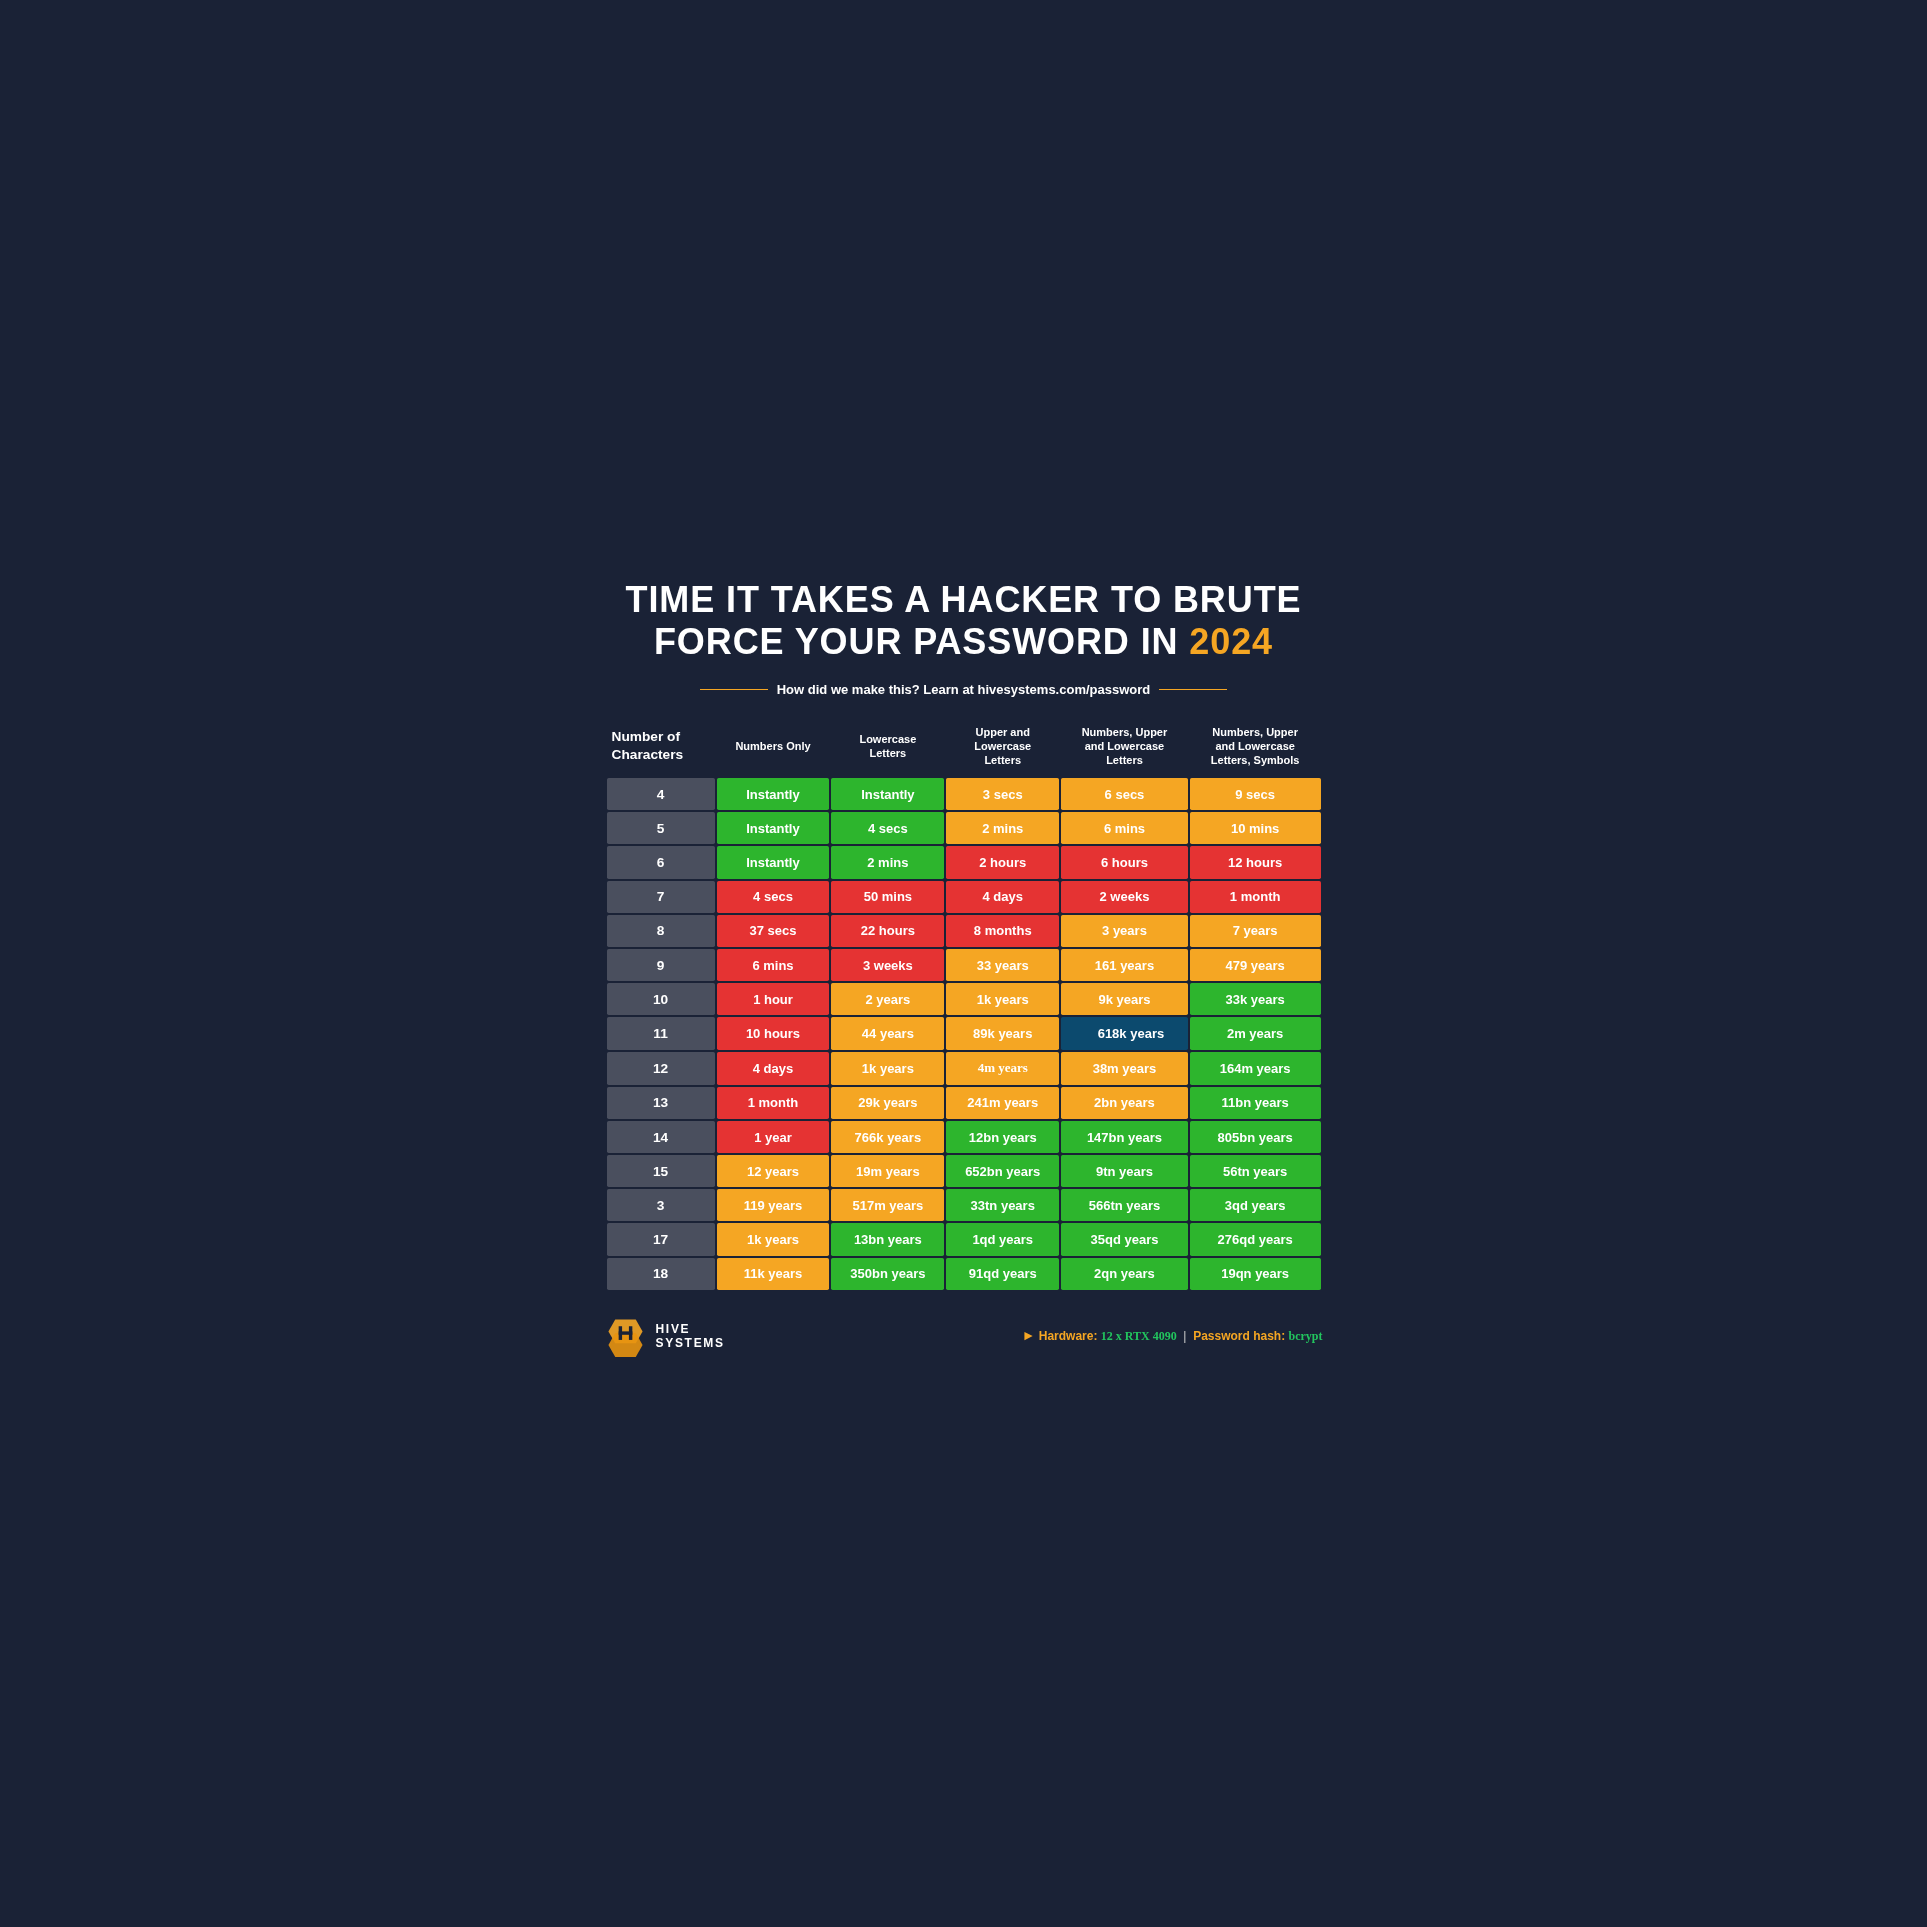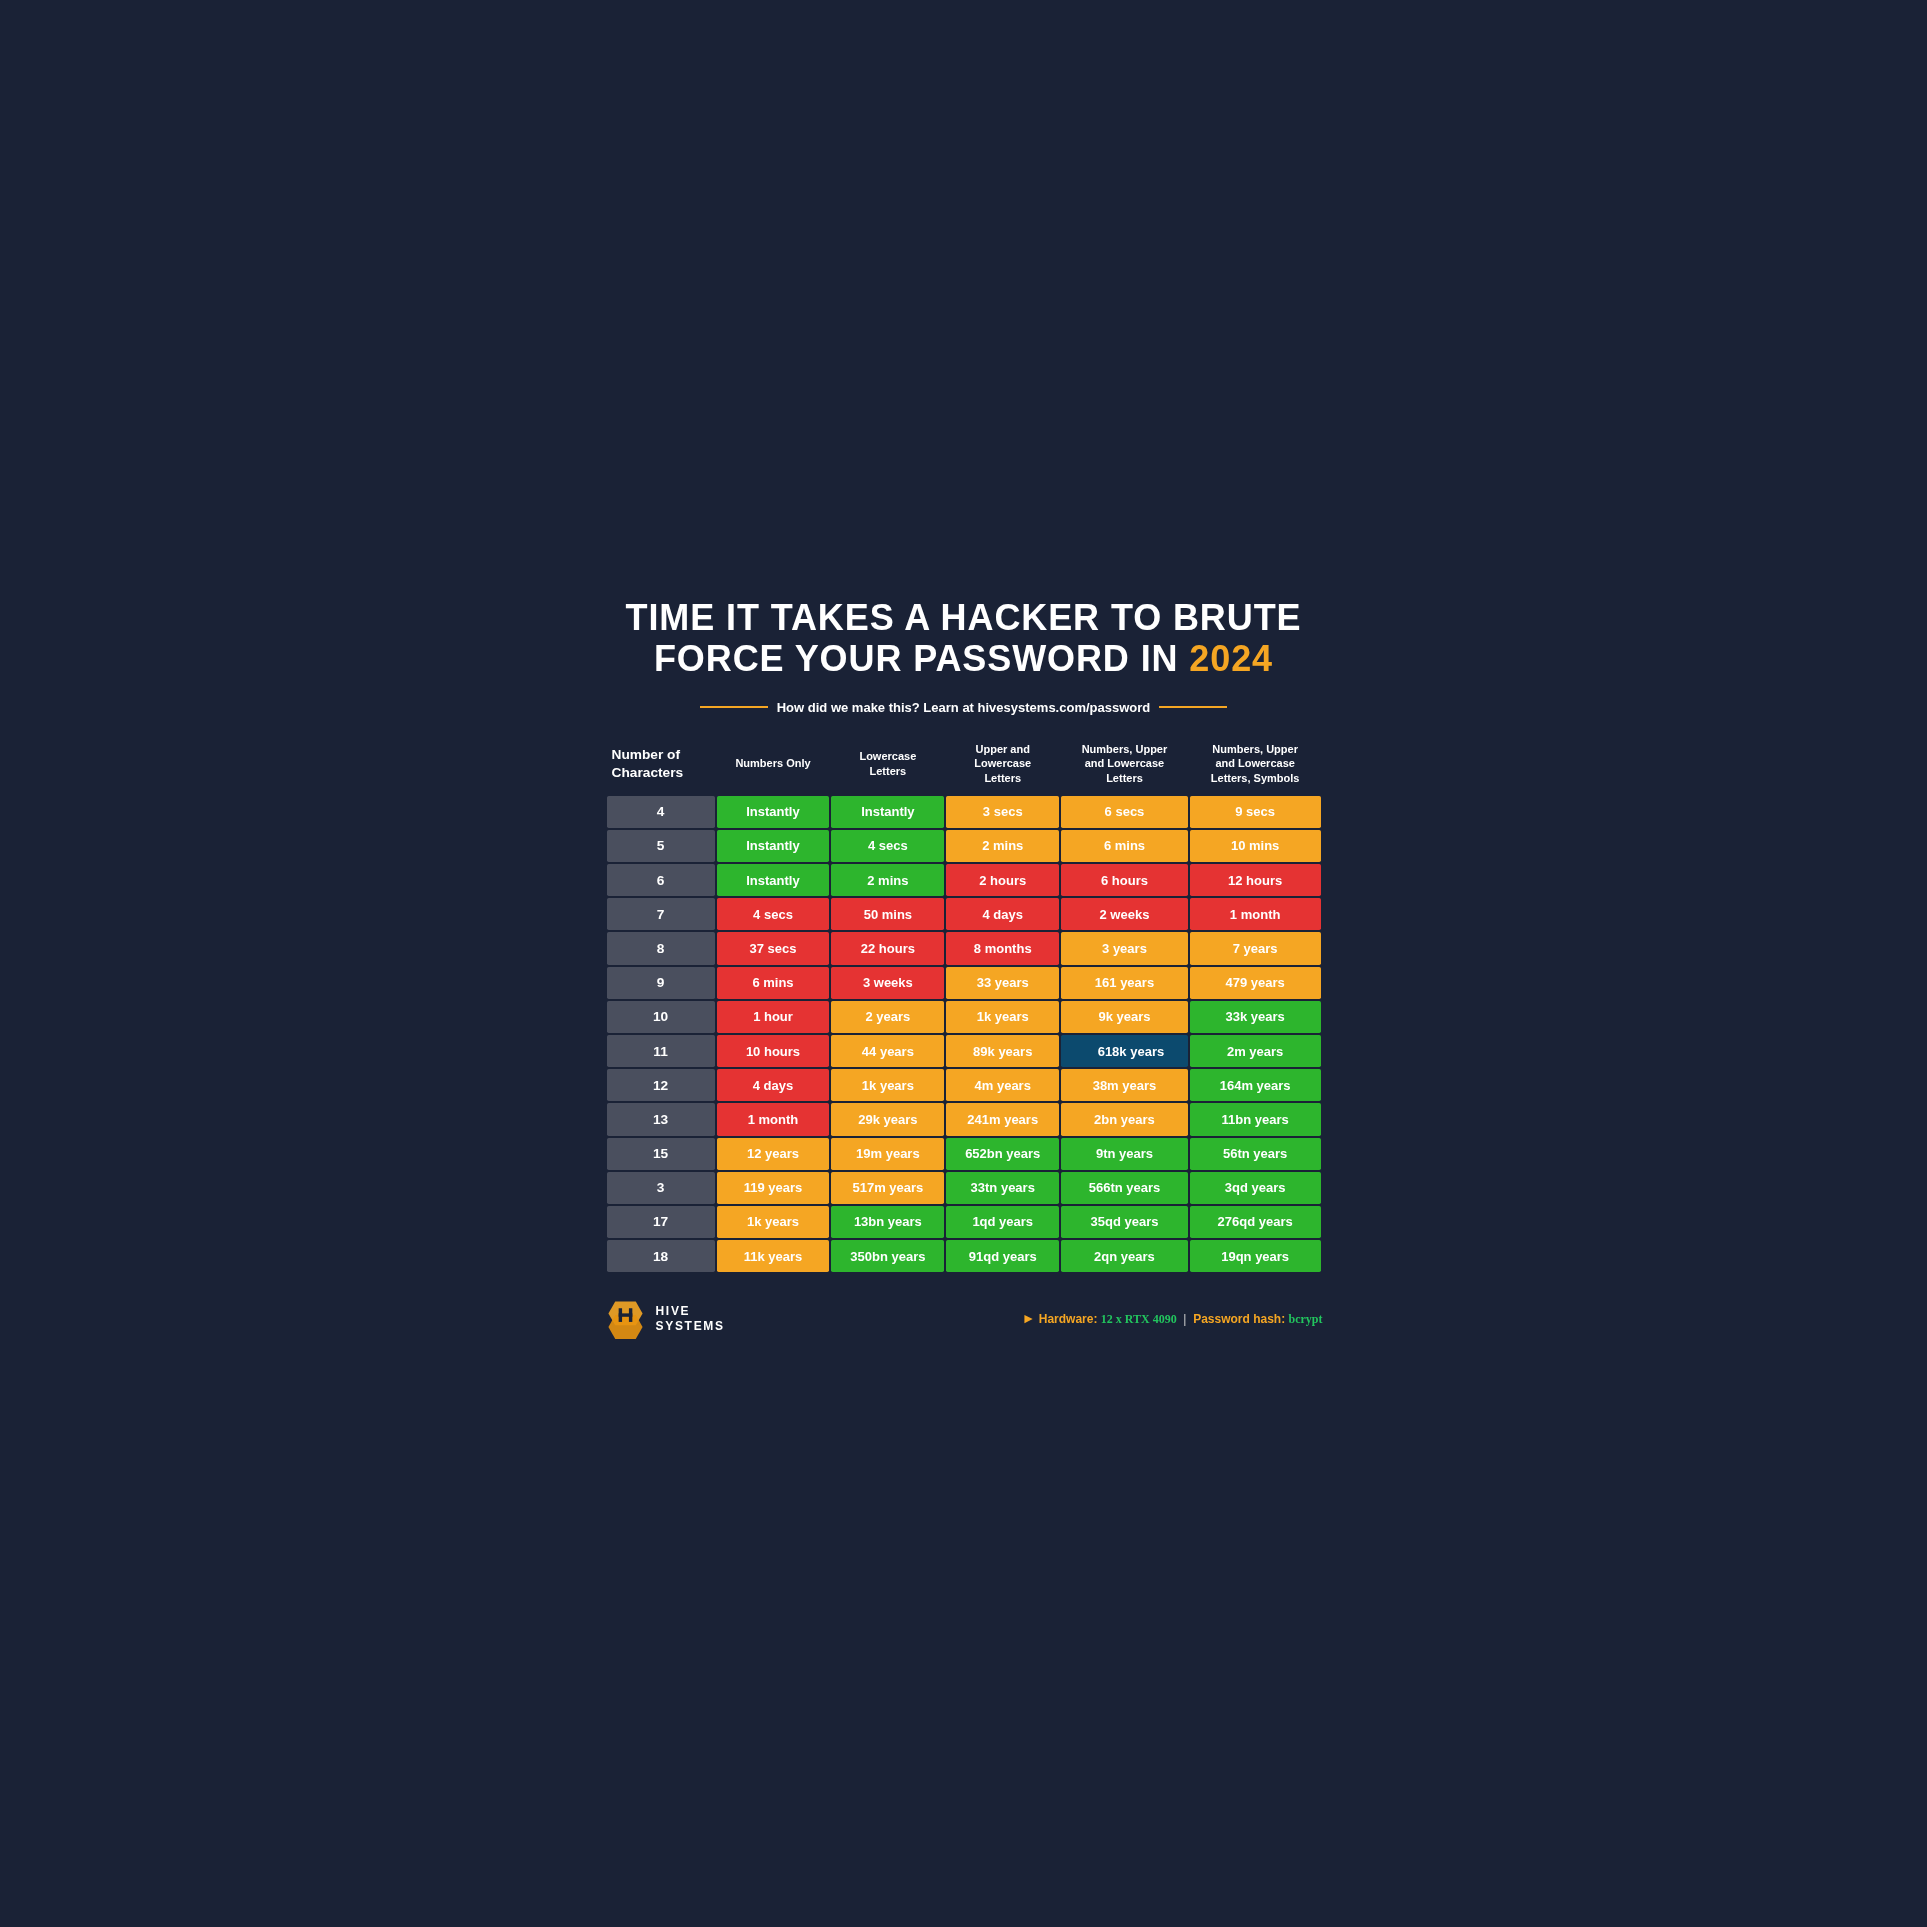--- a/index.html
+++ b/index.html
@@ -213,31 +213,39 @@
           <td style="background-color: rgb(229, 51, 51);">10 hours</td>
           <td style="background-color: rgb(245, 166, 35);">44 years</td>
           <td style="background-color: rgb(245, 166, 35);">89k years</td>
           <td style="background-color: #0c4a6e; padding-left: 18px;">618k years</td>
           <td style="background-color: rgb(45, 181, 45);">2m years</td>
         </tr>
         <tr>
           <td>12</td>
           <td style="background-color: rgb(229, 51, 51);">4 days</td>
           <td style="background-color: rgb(245, 166, 35);">1k years</td>
-          <td style="background-color: rgb(245, 166, 35);">4m years</td>
+          <td style="background-color: rgb(245, 166, 35); font-family: Liberation Serif, serif;">4m years</td>
           <td style="background-color: rgb(245, 166, 35);">38m years</td>
           <td style="background-color: rgb(45, 181, 45);">164m years</td>
         </tr>
         <tr>
           <td>13</td>
           <td style="background-color: rgb(229, 51, 51);">1 month</td>
           <td style="background-color: rgb(245, 166, 35);">29k years</td>
           <td style="background-color: rgb(245, 166, 35);">241m years</td>
           <td style="background-color: rgb(245, 166, 35);">2bn years</td>
           <td style="background-color: rgb(45, 181, 45);">11bn years</td>
+        </tr>
+        <tr>
+          <td>14</td>
+          <td style="background-color: rgb(229, 51, 51);">1 year</td>
+          <td style="background-color: rgb(245, 166, 35);">766k years</td>
+          <td style="background-color: rgb(45, 181, 45);">12bn years</td>
+          <td style="background-color: rgb(45, 181, 45);">147bn years</td>
+          <td style="background-color: rgb(45, 181, 45);">805bn years</td>
         </tr>
         <tr>
           <td>15</td>
           <td style="background-color: rgb(245, 166, 35);">12 years</td>
           <td style="background-color: rgb(245, 166, 35);">19m years</td>
           <td style="background-color: rgb(45, 181, 45);">652bn years</td>
           <td style="background-color: rgb(45, 181, 45);">9tn years</td>
           <td style="background-color: rgb(45, 181, 45);">56tn years</td>
         </tr>
         <tr>

